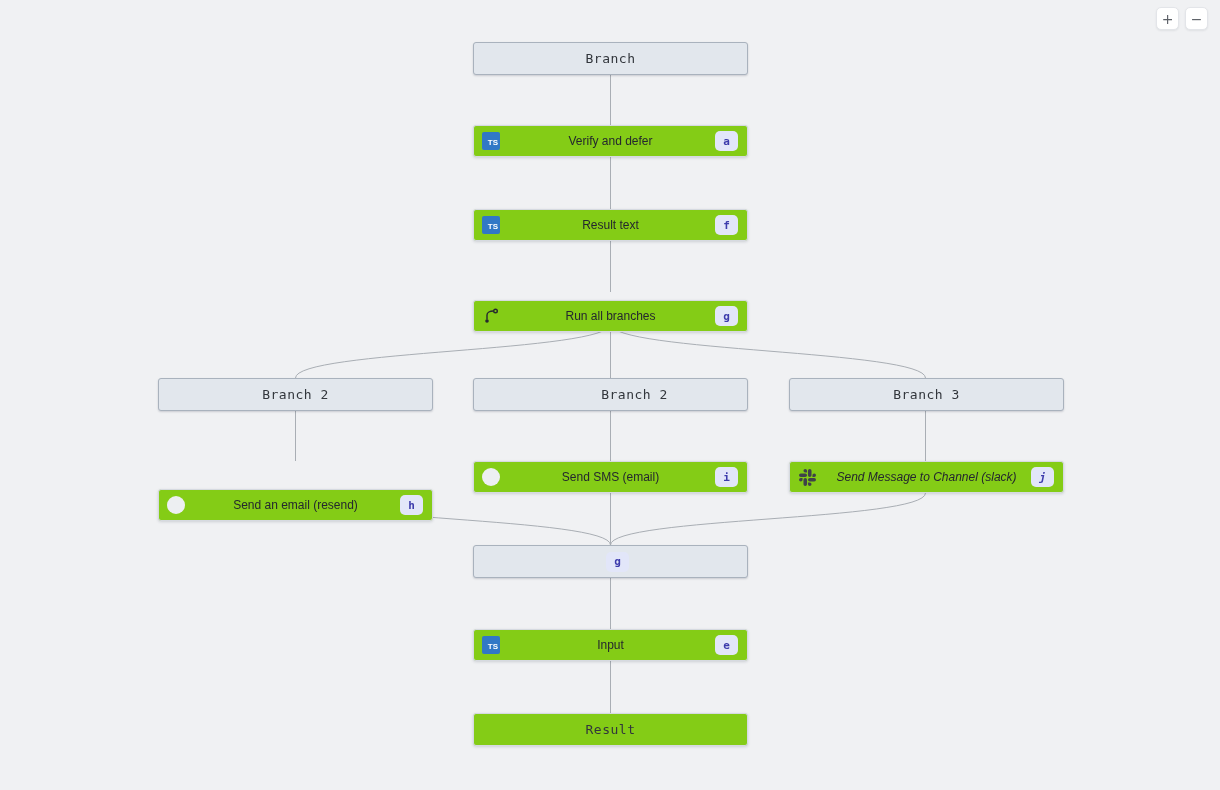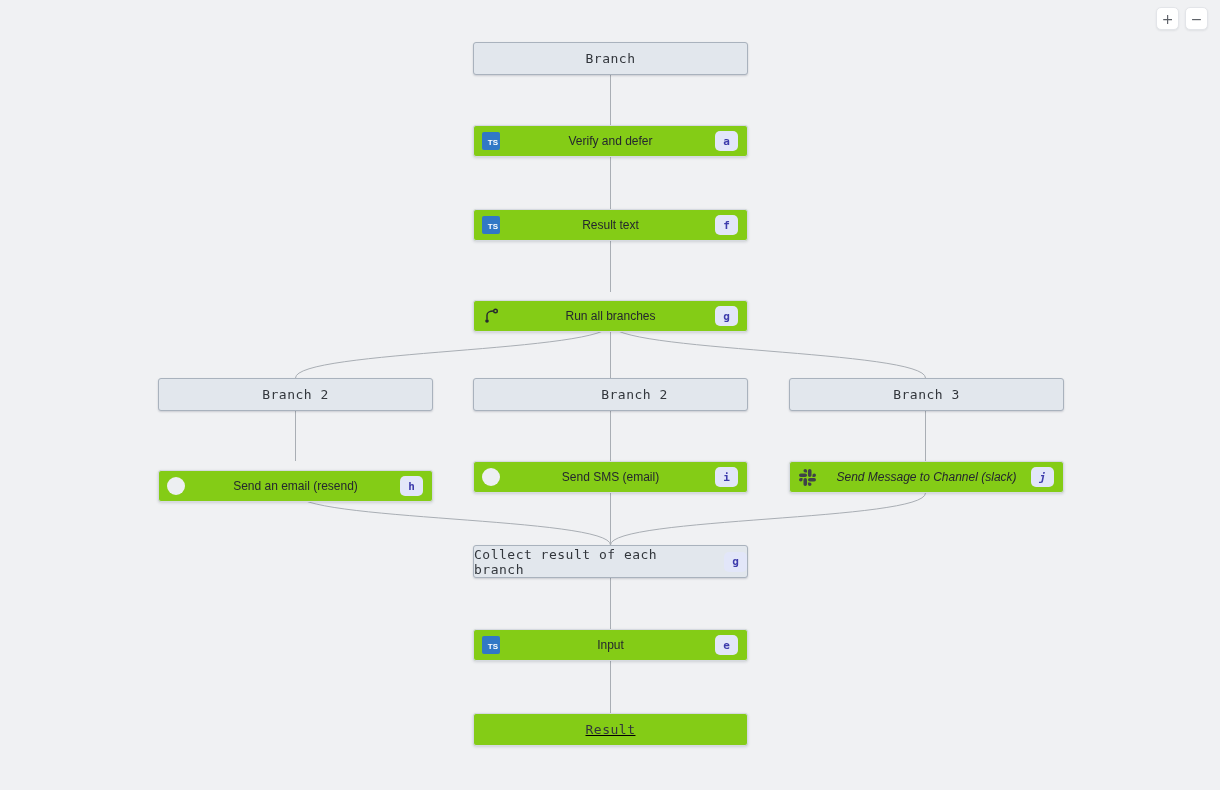--- a/index.html
+++ b/index.html
@@ -131,21 +131,21 @@
 </div>
 
 <div class="node gray" style="left:473px;top:378px;padding-left:48px;">
   <span class="mono-label">Branch 2</span>
 </div>
 
 <div class="node gray" style="left:789px;top:378px;text-align:right;">
   <span class="mono-label">Branch 3</span>
 </div>
 
-<div class="node white" style="left:158px;top:470px;">
+<div class="node white" style="left:158px;top:489px;">
   <span class="icon-slot">
     <span class="placeholder-icon"></span>
   </span>
   <span class="sans-label">Send an email (resend)</span>
   <span class="badge">h</span>
 </div>
 
 <div class="node white" style="left:473px;top:461px;">
   <span class="icon-slot">
     <span class="placeholder-icon"></span>
@@ -158,29 +158,28 @@
   <span class="icon-slot">
     <svg width="17" height="17" viewBox="0 0 24 24" fill="#3f4249">
       <path d="M5.042 15.165a2.528 2.528 0 0 1-2.52 2.523A2.528 2.528 0 0 1 0 15.165a2.527 2.527 0 0 1 2.522-2.52h2.52v2.52zM6.313 15.165a2.527 2.527 0 0 1 2.521-2.52 2.527 2.527 0 0 1 2.521 2.52v6.313A2.528 2.528 0 0 1 8.834 24a2.528 2.528 0 0 1-2.521-2.522v-6.313zM8.834 5.042a2.528 2.528 0 0 1-2.521-2.52A2.528 2.528 0 0 1 8.834 0a2.528 2.528 0 0 1 2.521 2.522v2.52H8.834zM8.834 6.313a2.528 2.528 0 0 1 2.521 2.521 2.528 2.528 0 0 1-2.521 2.521H2.522A2.528 2.528 0 0 1 0 8.834a2.528 2.528 0 0 1 2.522-2.521h6.312zM18.956 8.834a2.528 2.528 0 0 1 2.522-2.521A2.528 2.528 0 0 1 24 8.834a2.528 2.528 0 0 1-2.522 2.521h-2.522V8.834zM17.688 8.834a2.528 2.528 0 0 1-2.523 2.521 2.527 2.527 0 0 1-2.52-2.521V2.522A2.527 2.527 0 0 1 15.165 0a2.528 2.528 0 0 1 2.523 2.522v6.312zM15.165 18.956a2.528 2.528 0 0 1 2.523 2.522A2.528 2.528 0 0 1 15.165 24a2.527 2.527 0 0 1-2.52-2.522v-2.522h2.52zM15.165 17.688a2.527 2.527 0 0 1-2.52-2.523 2.526 2.526 0 0 1 2.52-2.52h6.313A2.527 2.527 0 0 1 24 15.165a2.528 2.528 0 0 1-2.522 2.523h-6.313z"></path>
     </svg>
   </span>
   <span class="sans-label">Send Message to Channel (slack)</span>
   <span class="badge">j</span>
 </div>
 
 <div class="node gray" style="left:473px;top:545px;">
-  <span class="mono-label">Collect result of each branch</span>
   <span class="badge inline">g</span>
 </div>
 
 <div class="node white" style="left:473px;top:629px;">
   <span class="icon-slot">
     <span class="ts-icon">
         <span>TS</span>
       </span>
   </span>
   <span class="sans-label">Input</span>
   <span class="badge">e</span>
 </div>
 
-<div class="node white" style="left:473px;top:713px;height:33px;text-decoration:underline;">
+<div class="node white" style="left:473px;top:713px;height:33px;">
   <span class="mono-label">Result</span>
 </div>
 
 </body></html>

